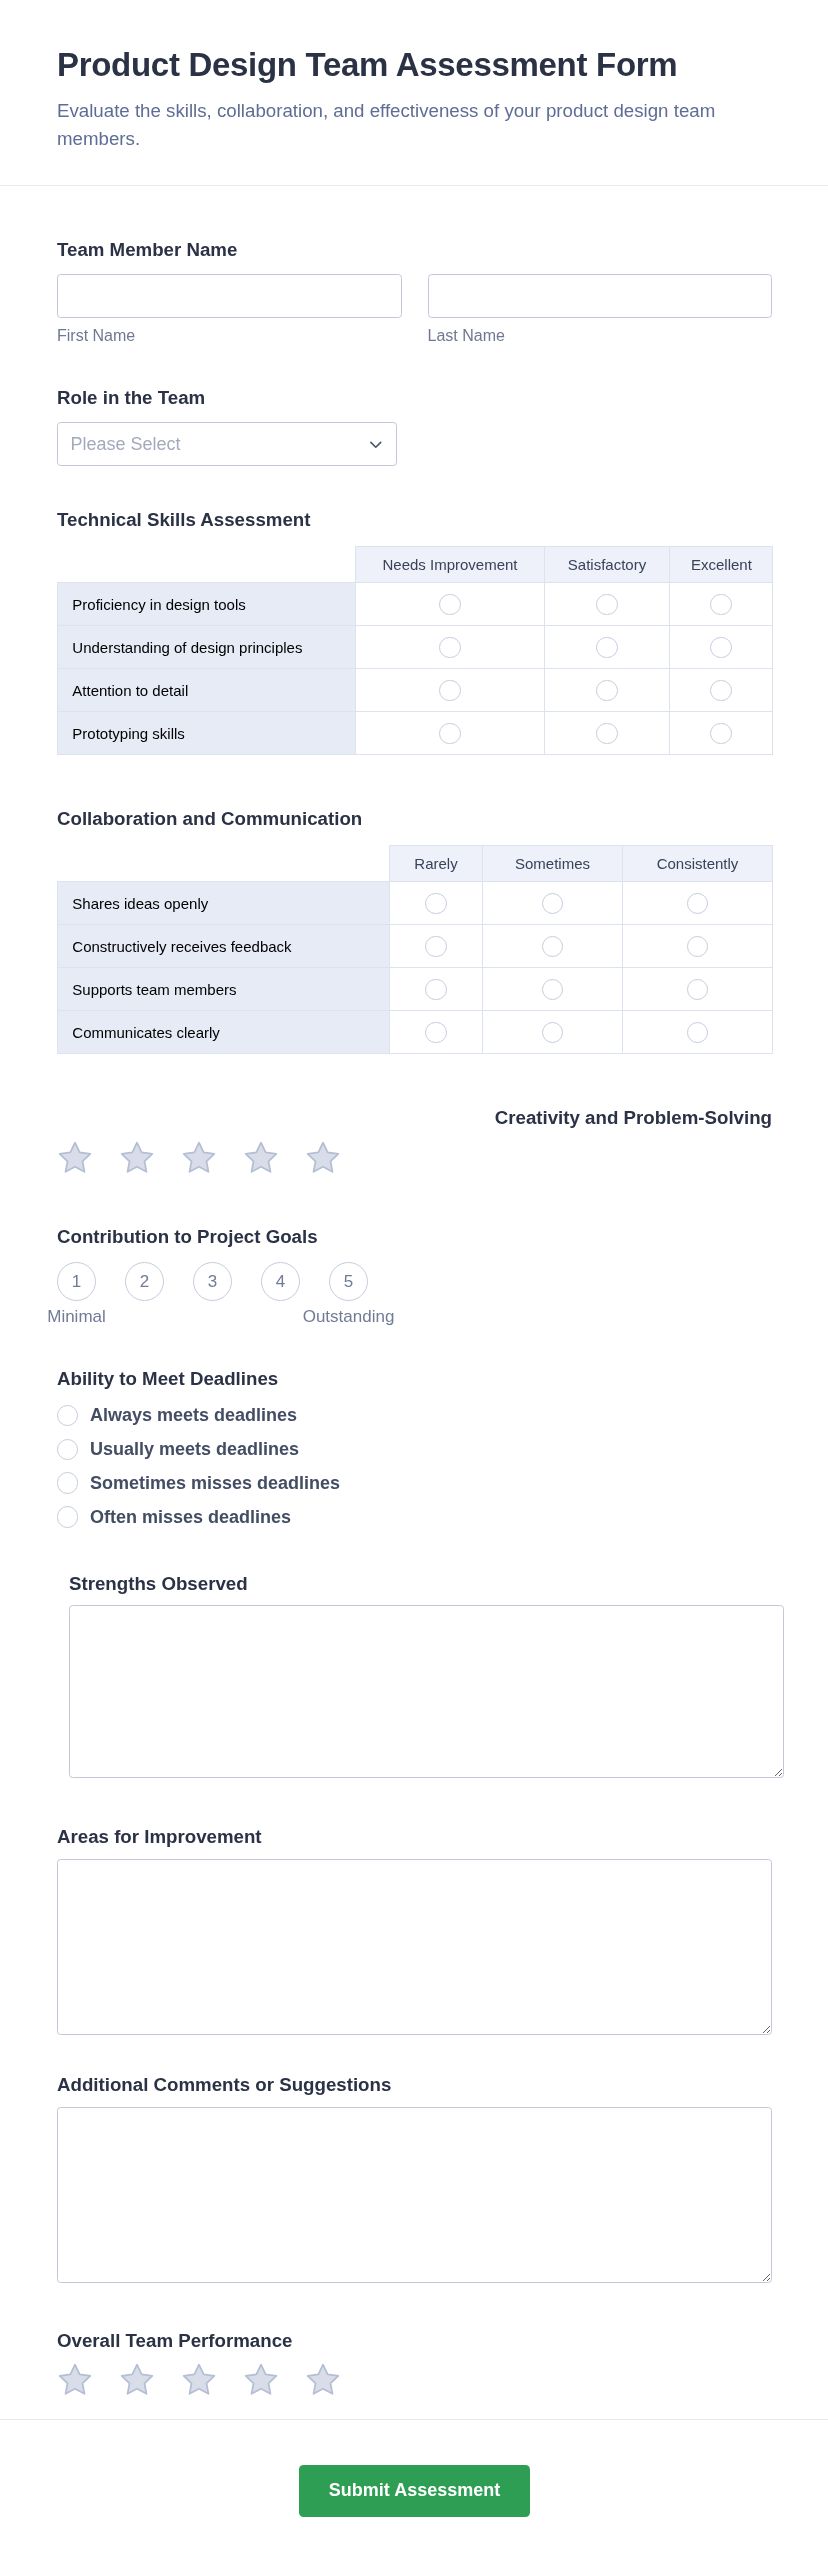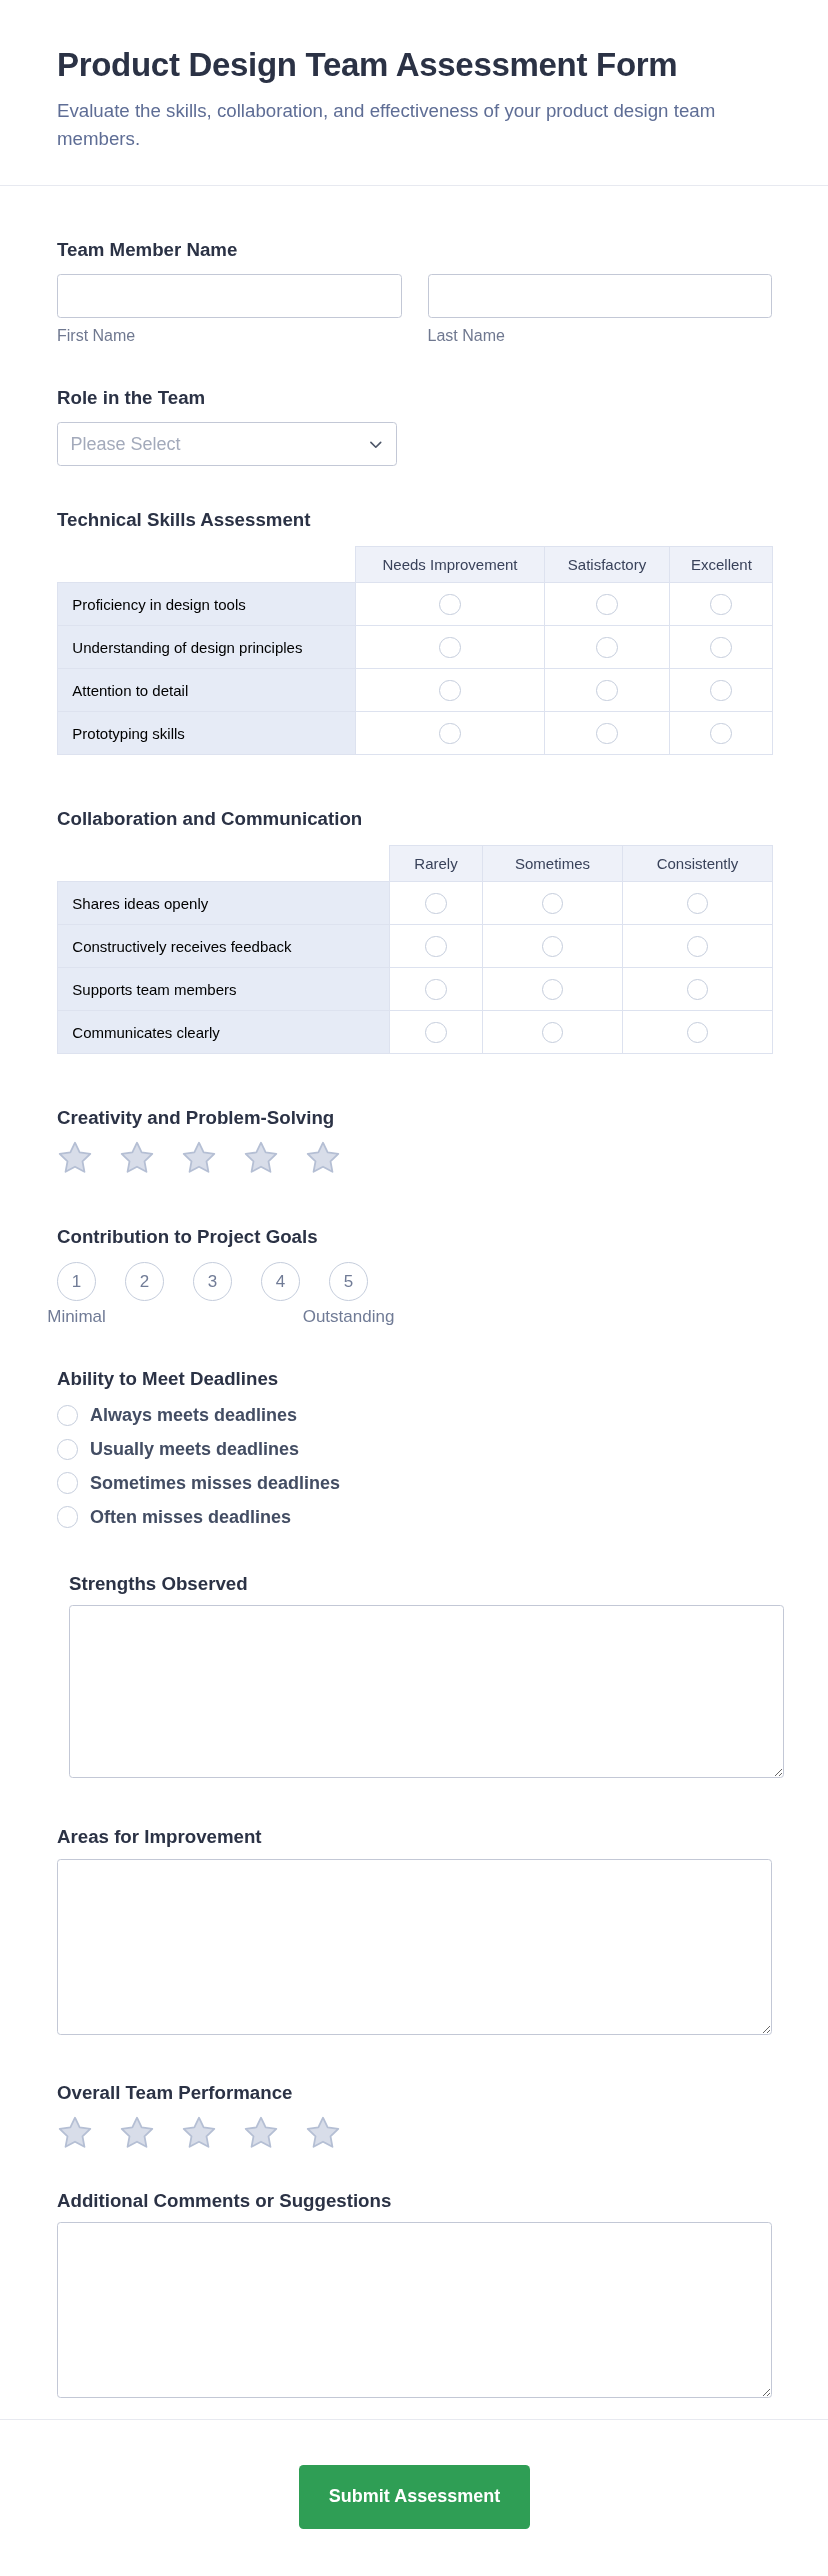--- a/index.html
+++ b/index.html
@@ -23,21 +23,21 @@
     font-family:"Liberation Sans", sans-serif;color:var(--label-color);
     padding-bottom:71px;
   }
   .form-header{padding:46px 57px 32px;}
   .form-title{margin:0;font-size:33px;font-weight:700;letter-spacing:-0.3px;color:var(--label-color);}
   .form-subtitle{margin:12.5px 0 0;font-size:18.7px;line-height:1.5;color:var(--subtitle-color);max-width:695px;}
   .divider{border:none;border-top:0.9px solid var(--divider);margin:0;}
   .content{padding:0 57px;}
   .q{margin-top:50px;}
   .q1{margin-top:53px;} .q2{margin-top:42px;} .q3{margin-top:43px;} .q4{margin-top:53px;}
-  .q5{margin-top:53px;} .q6{} .q7{margin-top:43px;} .q8{margin-top:45px;padding-left:12px;}
+  .q5{margin-top:53px;text-align:right;} .q6{} .q7{margin-top:43px;} .q8{margin-top:45px;padding-left:12px;}
   .q9{margin-top:48px;} .q10{margin-top:47px;} .q11{margin-top:39px;}
   .qlabel{font-size:18.7px;font-weight:700;line-height:22px;color:var(--label-color);}
   .name-row{display:flex;gap:26px;margin-top:13.4px;}
   .name-col{flex:1;}
   .text-input{
     width:100%;height:44px;border:0.9px solid var(--input-border);border-radius:3.6px;
     font-size:18px;padding:0 12.5px;font-family:inherit;color:var(--label-color);outline:none;background:#fff;
   }
   .sublabel{margin-top:9px;font-size:16px;line-height:18px;color:var(--muted);}
   .select-box{
@@ -77,21 +77,21 @@
   .radio-label{font-size:18px;color:#434d63;}
   .ta{
     margin-top:10.7px;display:block;width:715px;height:173px;border:0.9px solid var(--input-border);
     border-radius:3.6px;font-size:18px;padding:9px 12.5px;font-family:inherit;color:var(--label-color);
     resize:both;outline:none;background:#fff;
   }
   .ta-tall{height:176px;}
   .bottom-divider{margin-top:20.5px;}
   .form-footer{padding-top:45px;display:flex;justify-content:center;}
   .submit-btn{
-    background:var(--submit-green);color:#ffffff;border:none;border-radius:4.5px;height:64px;
+    background:var(--submit-green);color:#ffffff;border:none;border-radius:4.5px;height:52px;
     padding:0 30px;font-size:18px;font-weight:600;font-family:inherit;cursor:pointer;
   }
 </style>
 </head>
 <body>
 
 <div class="page">
 
   <header class="form-header">
     <h1 class="form-title">Product Design Team Assessment Form</h1>
@@ -290,20 +290,25 @@
     <section class="q q8">
       <div class="qlabel">Strengths Observed</div>
       <textarea class="ta" style=""></textarea>
     </section>
 
     <section class="q q9">
       <div class="qlabel">Areas for Improvement</div>
       <textarea class="ta ta-tall" style=""></textarea>
     </section>
 
+    <section class="q q11">
+      <div class="qlabel">Additional Comments or Suggestions</div>
+      <textarea class="ta ta-tall" style=""></textarea>
+    </section>
+
     <section class="q q10">
       <div class="qlabel">Overall Team Performance</div>
       <div class="stars">
         <svg class="star" viewBox="0 0 24 24" width="36" height="36">
             <path d="M12 1.8l3.1 6.5 7.1.9-5.2 5 1.3 7L12 17.8l-6.3 3.4 1.3-7-5.2-5 7.1-.9z" fill="#d8dde9" stroke="#b5bfd4" stroke-width="1.2" stroke-linejoin="round"></path>
           </svg>
         <svg class="star" viewBox="0 0 24 24" width="36" height="36">
             <path d="M12 1.8l3.1 6.5 7.1.9-5.2 5 1.3 7L12 17.8l-6.3 3.4 1.3-7-5.2-5 7.1-.9z" fill="#d8dde9" stroke="#b5bfd4" stroke-width="1.2" stroke-linejoin="round"></path>
           </svg>
         <svg class="star" viewBox="0 0 24 24" width="36" height="36">
@@ -311,25 +316,20 @@
           </svg>
         <svg class="star" viewBox="0 0 24 24" width="36" height="36">
             <path d="M12 1.8l3.1 6.5 7.1.9-5.2 5 1.3 7L12 17.8l-6.3 3.4 1.3-7-5.2-5 7.1-.9z" fill="#d8dde9" stroke="#b5bfd4" stroke-width="1.2" stroke-linejoin="round"></path>
           </svg>
         <svg class="star" viewBox="0 0 24 24" width="36" height="36">
             <path d="M12 1.8l3.1 6.5 7.1.9-5.2 5 1.3 7L12 17.8l-6.3 3.4 1.3-7-5.2-5 7.1-.9z" fill="#d8dde9" stroke="#b5bfd4" stroke-width="1.2" stroke-linejoin="round"></path>
           </svg>
       </div>
     </section>
 
-    <section class="q q11">
-      <div class="qlabel">Additional Comments or Suggestions</div>
-      <textarea class="ta ta-tall" style=""></textarea>
-    </section>
-
   </main>
 
   <hr class="divider bottom-divider">
 
   <footer class="form-footer">
     <button class="submit-btn">Submit Assessment</button>
   </footer>
 
 </div>
 

